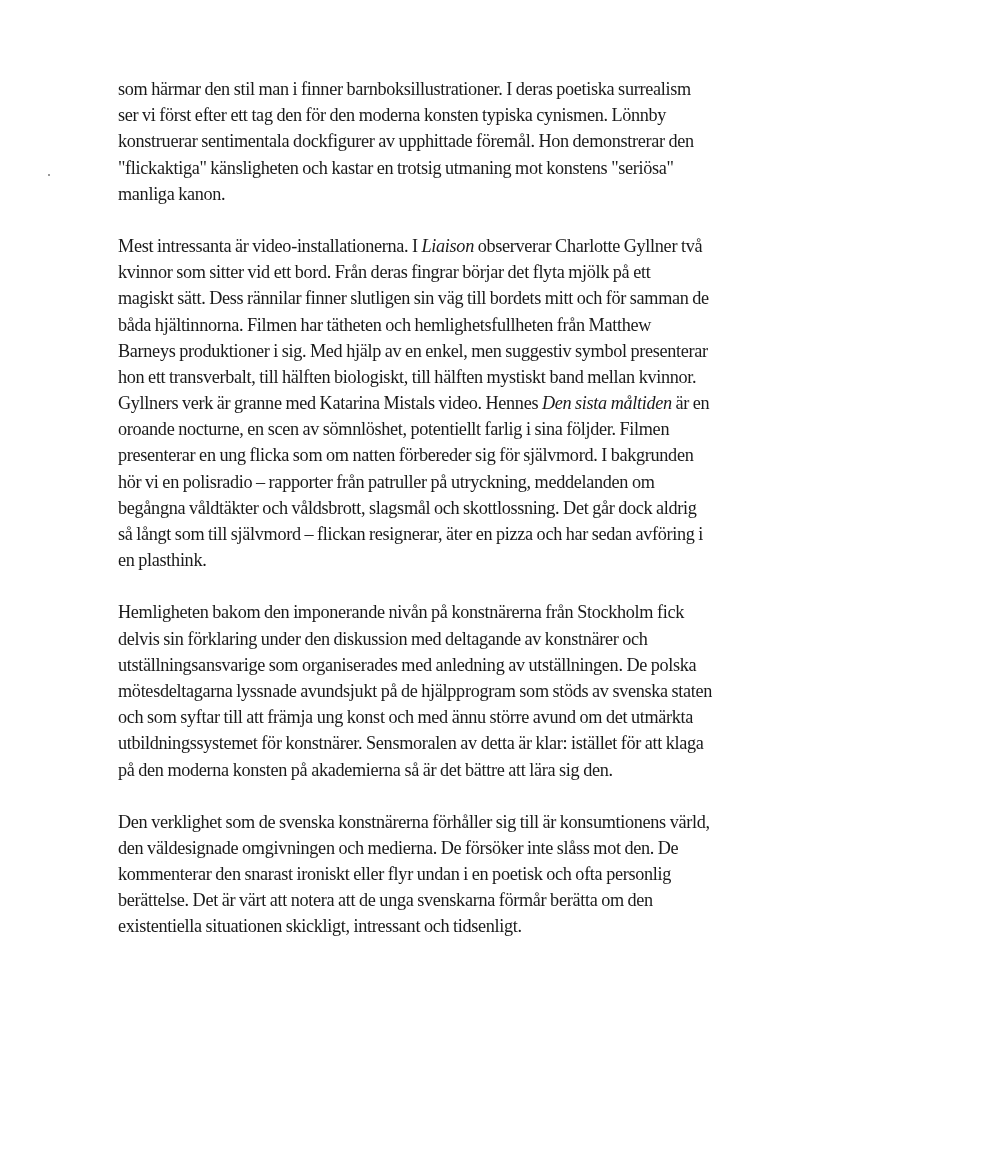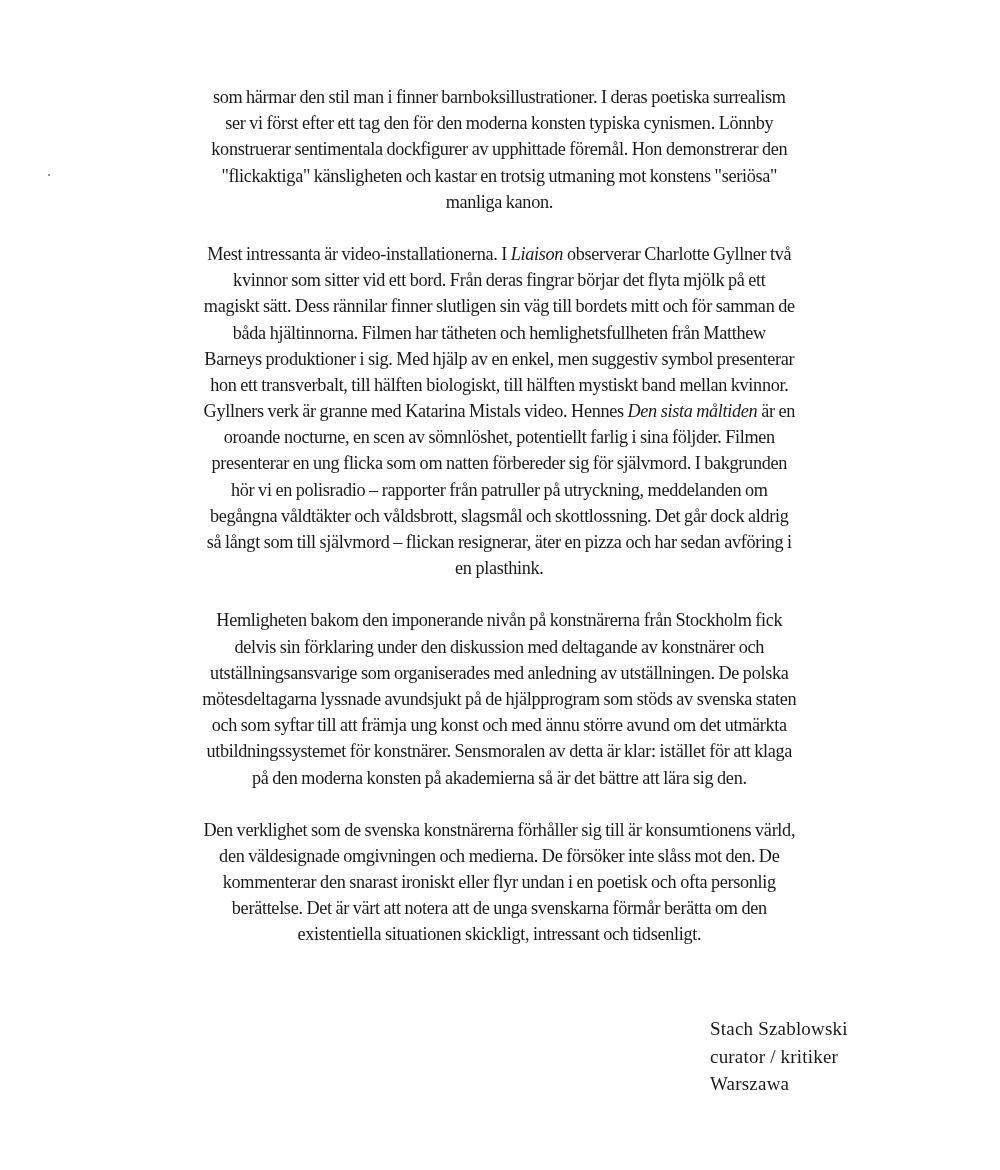--- a/index.html
+++ b/index.html
@@ -20,22 +20,21 @@
       left: 0; top: 0;
       width: 1000px; height: 1170px;
     }
     .body-text {
       position: absolute;
       left: 118px;
       top: 76px;
       width: 820px;
     }
     .para {
-      margin: 8px 0 26px 0;
-      text-align: center;
+      margin: 0 0 26px 0;
     }
     .line {
       display: block;
       white-space: nowrap;
       font-size: 19.6px;
       line-height: 26.2px;
       height: 26.2px;
       letter-spacing: -0.35px;
       word-spacing: -0.5px;
       transform: scaleX(0.93);
@@ -102,18 +101,13 @@
       </div>
       <div class="para">
         <span class="line"><span>Den verklighet som de svenska konstnärerna förhåller sig till är konsumtionens värld,</span></span>
         <span class="line"><span>den väldesignade omgivningen och medierna. De försöker inte slåss mot den. De</span></span>
         <span class="line"><span>kommenterar den snarast ironiskt eller flyr undan i en poetisk och ofta personlig</span></span>
         <span class="line"><span>berättelse. Det är värt att notera att de unga svenskarna förmår berätta om den</span></span>
         <span class="line"><span>existentiella situationen skickligt, intressant och tidsenligt.</span></span>
       </div>
     </div>
 
-  <div class="signature">
-    <span class="sig-line">Stach Szablowski</span>
-    <span class="sig-line">curator / kritiker</span>
-    <span class="sig-line">Warszawa</span>
-  </div>
 </div>
 
 </body></html>

